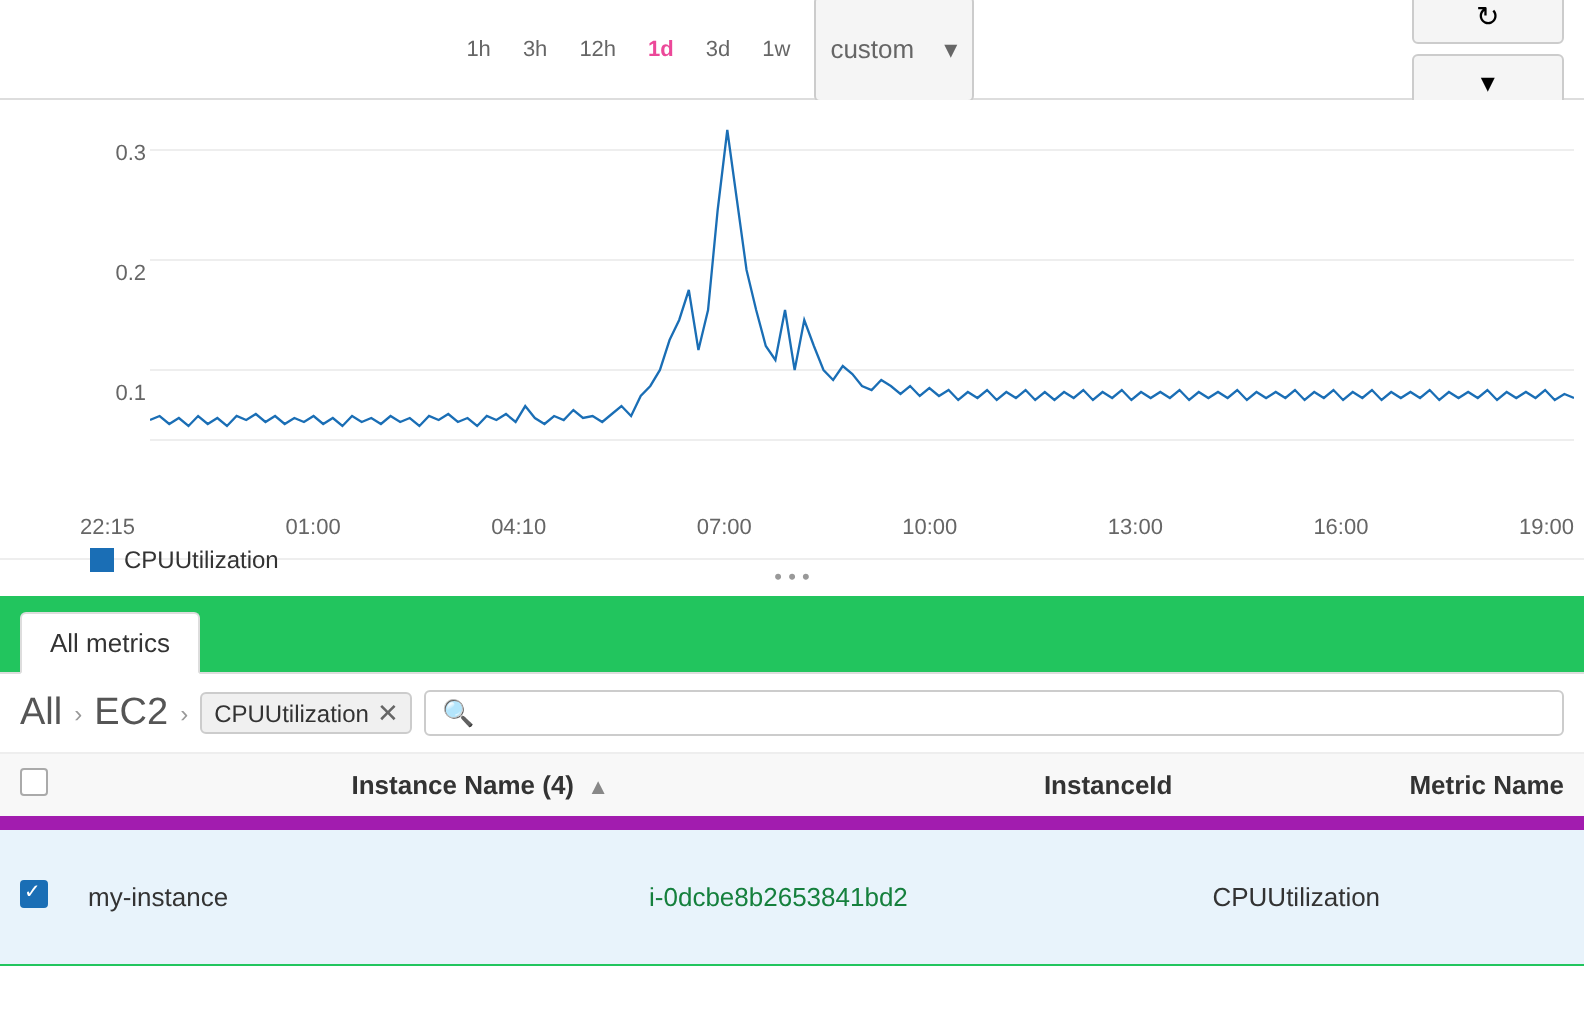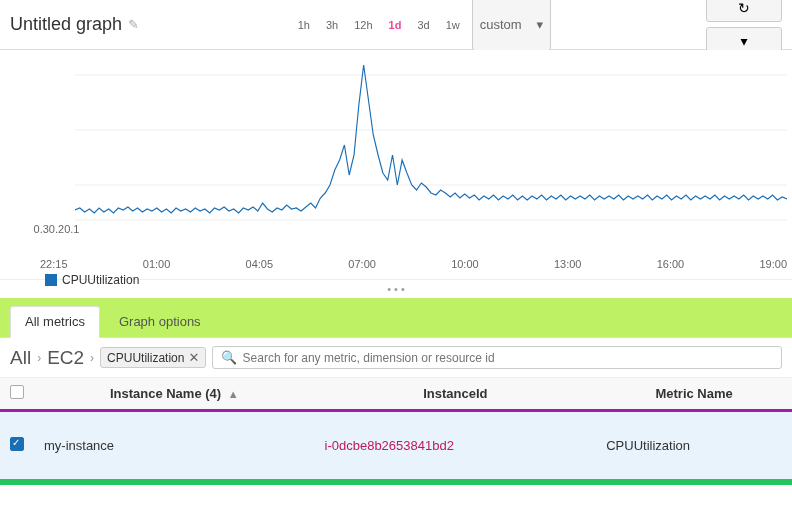--- a/index.html
+++ b/index.html
@@ -90,26 +90,26 @@
     .chart-area {
       background: #fff;
       padding: 5px 0 0 0;
       height: 230px;
       position: relative;
       border-bottom: 1px solid #eee;
     }
     .y-axis {
       position: absolute;
       left: 0;
-      top: 0;
+      top: 16px;
       width: 38px;
       height: 200px;
       display: flex;
-      flex-direction: row;
-      justify-content: center;
+      flex-direction: column;
+      justify-content: space-between;
       align-items: flex-end;
       padding-right: 5px;
       padding-bottom: 20px;
     }
     .y-label {
       font-size: 11px;
       color: #666;
     }
     svg.chart-svg {
       width: 100%;
@@ -147,21 +147,21 @@
       cursor: pointer;
       color: #999;
       font-size: 11px;
     }
 
     
     .tabs {
       display: flex;
       border-bottom: 1px solid #ddd;
       padding: 8px 10px 0 10px;
-      background: #bef264;
+      background: #22c55e;
     }
     .tab {
       padding: 7px 14px;
       cursor: pointer;
       font-size: 13px;
       border: 1px solid transparent;
       border-radius: 3px 3px 0 0;
       margin-right: 4px;
       color: #555;
     }
@@ -228,40 +228,40 @@
     }
 
     
     .metrics-table {
       width: 100%;
       border-collapse: collapse;
       font-size: 13px;
     }
     .metrics-table th {
       background: #f8f8f8;
-      border-bottom: 3px solid #a21caf;
+      border-bottom: 7px solid #a21caf;
       padding: 7px 10px;
-      text-align: center;
+      text-align: right;
       font-weight: 600;
       color: #333;
     }
     .metrics-table td {
       padding: 25px 10px;
-      border-bottom: 6px solid #22c55e;
+      border-bottom: 1px solid #22c55e;
       color: #333;
     }
     .metrics-table tr.selected td {
       background: #e8f3fb;
     }
     .th-check, .td-check {
       width: 28px;
       text-align: center;
     }
     .sort-icon { color: #888; font-size: 11px; margin-left: 3px; }
-    .link-blue { color: #be185d; cursor: pointer; }
+    .link-blue { color: #15803d; cursor: pointer; }
     .checkbox-sq {
       width: 14px; height: 14px;
       border: 1px solid #aaa;
       border-radius: 2px;
       display: inline-block;
       background: #fff;
       cursor: pointer;
       position: relative;
     }
     .checkbox-sq.checked {
@@ -274,24 +274,20 @@
       font-size: 10px;
       position: absolute;
       top: -1px;
       left: 1px;
     }
   </style>
 </head>
 <body>
 
 <div class="header">
-  <div class="graph-title">
-    <span>Untitled graph</span>
-    <span class="edit-icon">✎</span>
-  </div>
 
   <div class="time-nav">
     <span class="time-btn">1h</span>
     <span class="time-btn">3h</span>
     <span class="time-btn">12h</span>
     <span class="time-btn active">1d</span>
     <span class="time-btn">3d</span>
     <span class="time-btn">1w</span>
     <span class="custom-btn">
       <span>custom</span>
@@ -352,59 +348,55 @@
           655,141 660,144 665,140 670,145 675,141 680,144 685,141 690,144
           695,140 700,145 705,141 710,144 715,141 720,144 725,140 730,145
           735,142 740,144
         "></polyline>
     </svg>
   </div>
 
   <div class="x-axis">
     <span class="x-label">22:15</span>
     <span class="x-label">01:00</span>
-    <span class="x-label">04:05</span>
+    <span class="x-label">04:10</span>
     <span class="x-label">07:00</span>
     <span class="x-label">10:00</span>
     <span class="x-label">13:00</span>
     <span class="x-label">16:00</span>
     <span class="x-label">19:00</span>
   </div>
 
   <div class="legend">
     <span class="legend-color"></span>
     <span>CPUUtilization</span>
   </div>
 </div>
 
 <div class="expand-handle">
   <span>• • •</span>
 </div>
 
 <div class="tabs">
   <div class="tab active">
     <span>All metrics</span>
-  </div>
-  <div class="tab">
-    <span>Graph options</span>
   </div>
 </div>
 
 <div class="filter-bar">
   <span class="breadcrumb-item">All</span>
   <span class="breadcrumb-sep">›</span>
   <span class="breadcrumb-item">EC2</span>
   <span class="breadcrumb-sep">›</span>
   <div class="filter-tag">
     <span>CPUUtilization</span>
     <span class="filter-tag-x">✕</span>
   </div>
   <div class="search-box">
     <span class="search-icon-span">🔍</span>
-    <input class="search-input" type="text" placeholder="Search for any metric, dimension or resource id" style="">
   </div>
 </div>
 
 <div>
   <table class="metrics-table">
     <thead>
       <tr class="header-row">
         <th class="th-check">
           <span class="checkbox-sq"></span>
         </th>

